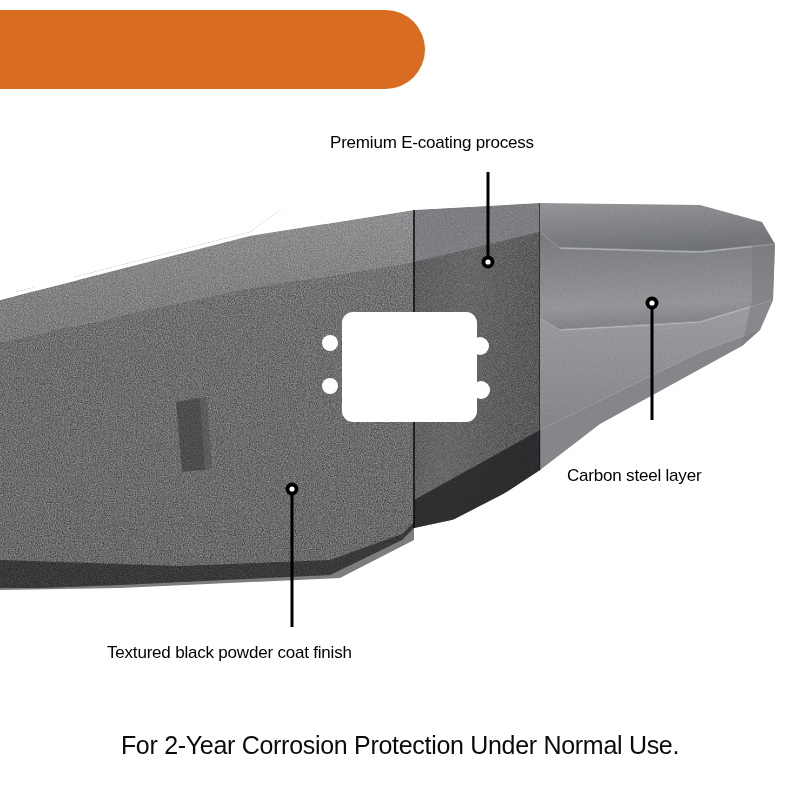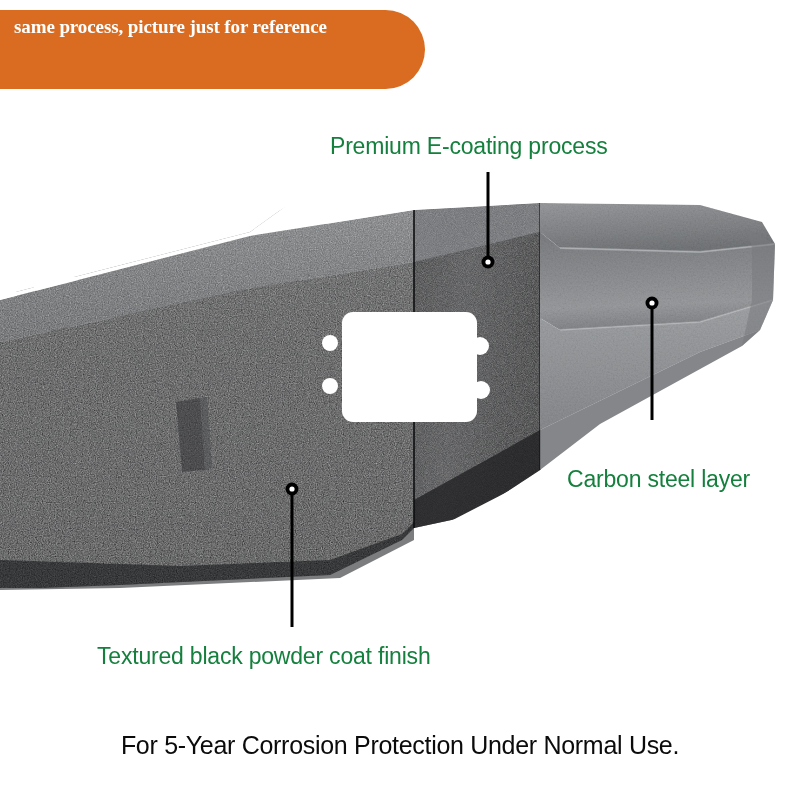--- a/index.html
+++ b/index.html
@@ -43,28 +43,28 @@
     font-size: 19px;
     font-weight: bold;
     line-height: 26px;
     letter-spacing: -0.1px;
   }
 
   
   .callout-label {
     position: absolute;
     font-family: "Liberation Sans", sans-serif;
-    font-size: 23px;
-    color: #15803d;
+    font-size: 17px;
+    color: #000000;
     white-space: nowrap;
     letter-spacing: -0.2px;
   }
   #label-ecoating { left: 330px; top: 133px; }
   #label-carbon  { left: 567px; top: 428px; margin-top: 38px; }
-  #label-powder  { left: 97px; top: 643px; }
+  #label-powder  { left: 107px; top: 643px; }
 
   .footer-caption {
     position: absolute;
     left: 0;
     top: 731px;
     width: 800px;
     text-align: center;
     font-family: "Liberation Sans", sans-serif;
     font-size: 25px;
     color: #0b0b0b;
@@ -239,24 +239,23 @@
     </g>
 
     <g>
       <circle cx="292" cy="489" r="6.5" fill="#000000"></circle>
       <circle cx="292" cy="489" r="2.6" fill="#ffffff"></circle>
       <line x1="292" y1="495" x2="292" y2="627" stroke="#000000" stroke-width="3"></line>
     </g>
   </svg>
 
   <div class="sample-banner">
-    <div class="sample-sub">same process, picture just for reference</div>
   </div>
 
   <div class="callout-label" id="label-ecoating">Premium E-coating process</div>
 
   <div class="callout-label" id="label-carbon">Carbon steel layer</div>
 
   <div class="callout-label" id="label-powder">Textured black powder coat finish</div>
 
-  <div class="footer-caption">For 5-Year Corrosion Protection Under Normal Use.</div>
+  <div class="footer-caption">For 2-Year Corrosion Protection Under Normal Use.</div>
 
 </div>
 
 </body></html>

